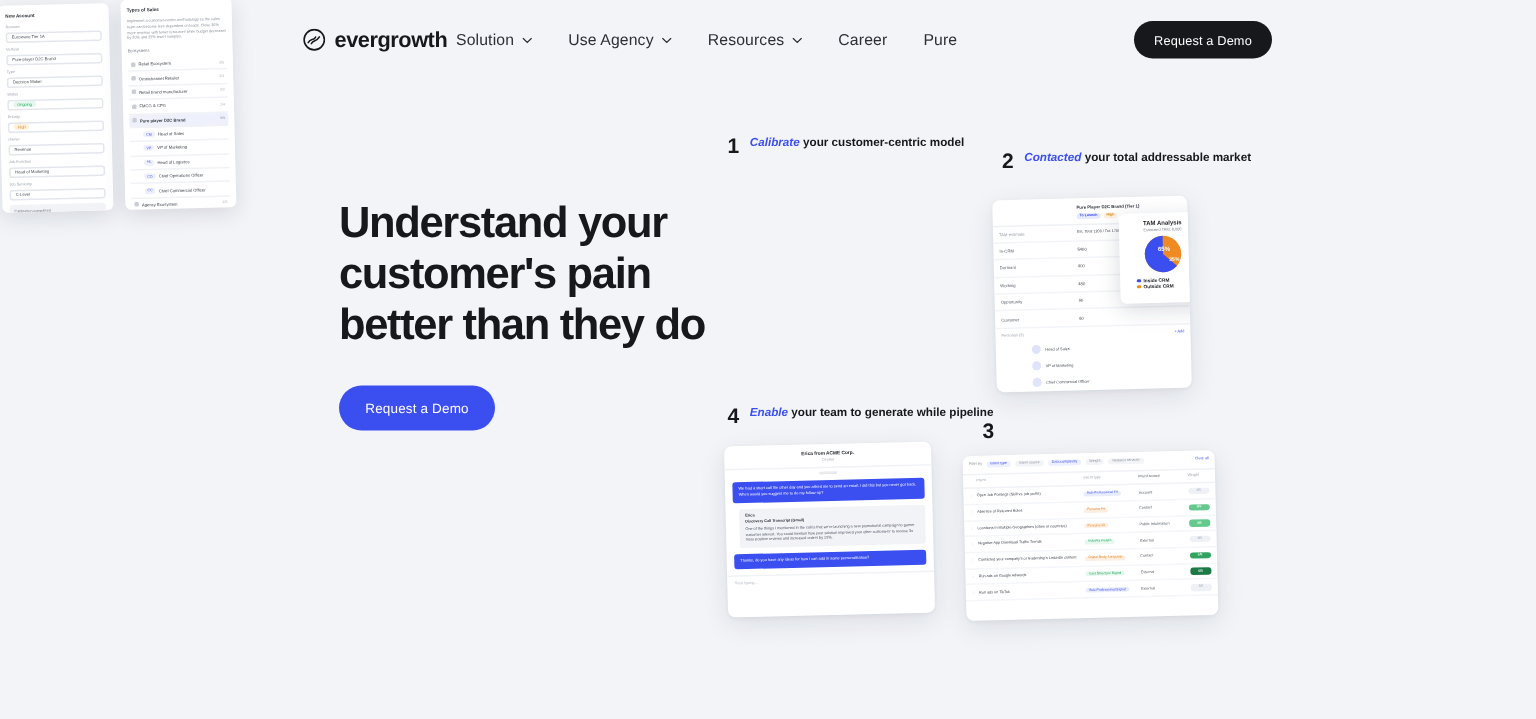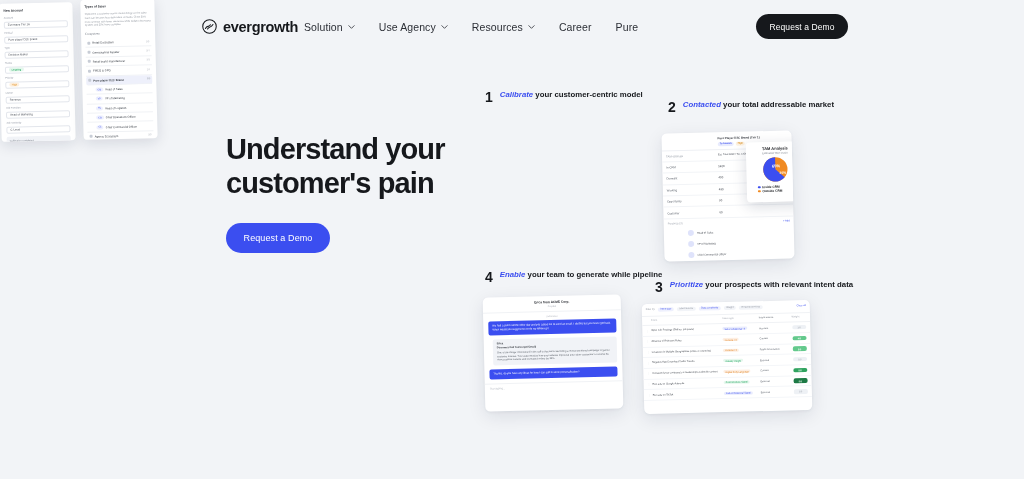--- a/index.html
+++ b/index.html
@@ -219,35 +219,35 @@
       <span>Pure</span>
     </div>
   </div>
   <button class="nav-cta">Request a Demo</button>
 </div>
 
 <div class="hero">
   <h1>
     <span>Understand your</span><br>
     <span>customer's pain</span><br>
+    <span>better than they do</span>
   </h1>
   <button class="hero-cta">Request a Demo</button>
 </div>
 
 <div class="step" id="step1">
   <span class="step-num">1</span>
   <span class="step-txt"><span class="step-key">Calibrate</span><span> your customer-centric model</span></span>
 </div>
 <div class="step" id="step2">
   <span class="step-num">2</span>
   <span class="step-txt"><span class="step-key">Contacted</span><span> your total addressable market</span></span>
 </div>
 <div class="step" id="step3">
   <span class="step-num">3</span>
-  <span class="step-txt"><span class="step-key">Prioritize</span><span> your prospects with relevant intent data</span></span>
 </div>
 <div class="step" id="step4">
   <span class="step-num">4</span>
   <span class="step-txt"><span class="step-key">Enable</span><span> your team to generate while pipeline</span></span>
 </div>
 
 <div id="card-calibrate" class="rot">
   <div class="c1-panel" id="c1-form">
     <div class="c1-title">New Account</div>
     <div>

